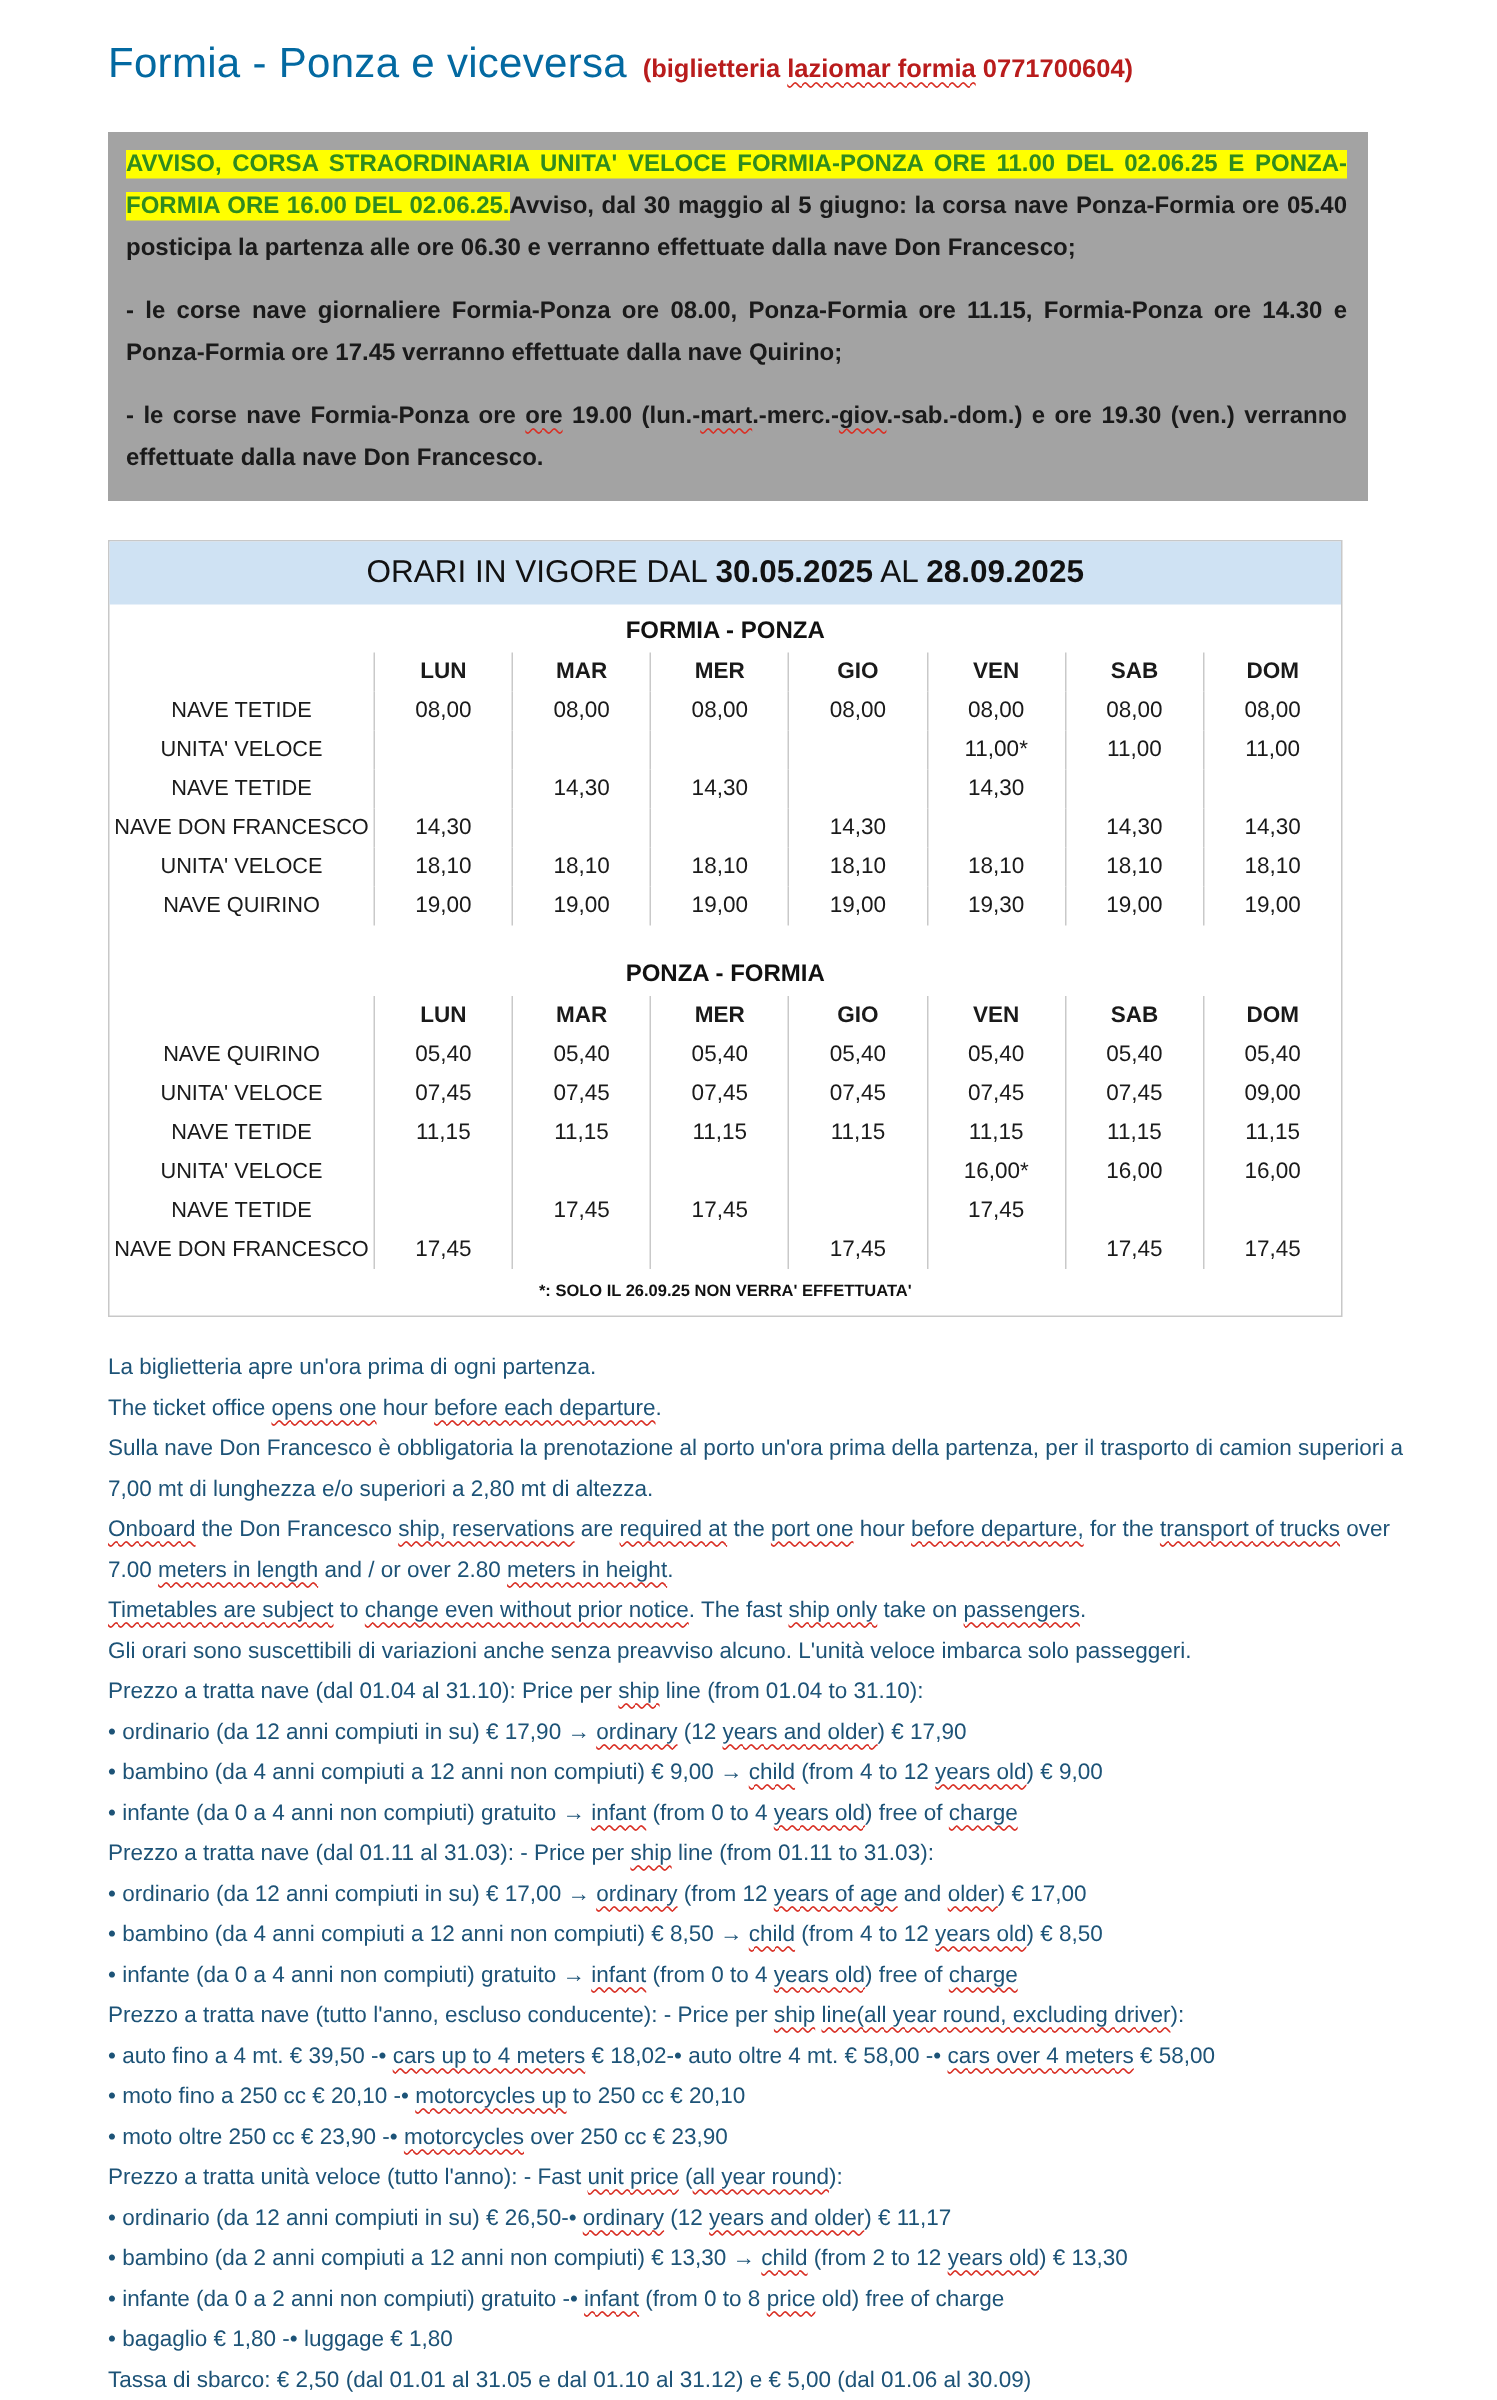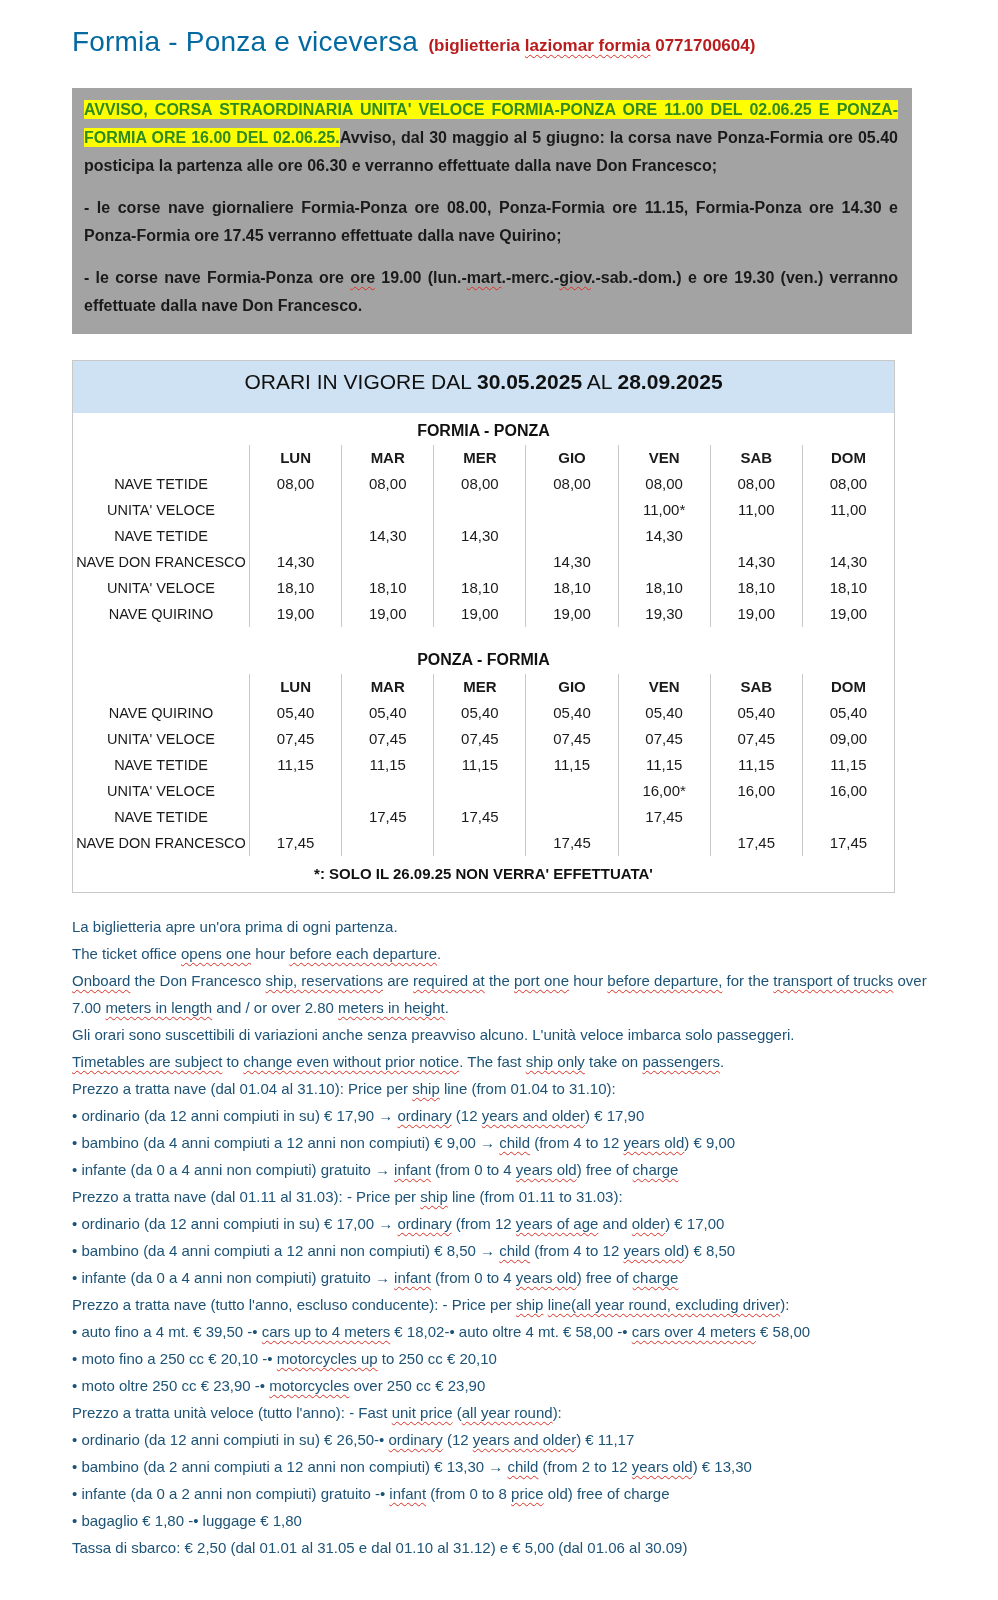--- a/index.html
+++ b/index.html
@@ -37,39 +37,39 @@
   .notice p { margin: 0; }
   .notice p + p { margin-top: 14px; }
   .notice mark { background: #ffff00; color: #2f8b1f; padding: 1px 0; }
 
   
   .ttable {
     width: 823px; margin-top: 26px;
     border: 1px solid #c8c8c8; background: #fff;
   }
   .band {
-    background: #cfe2f3; height: 52px; line-height: 42px;
+    background: #cfe2f3; height: 42px; line-height: 42px;
     text-align: center; font-size: 21px; color: #111;
   }
   .band b { font-weight: 700; }
   .sec-title {
     text-align: center; font-size: 16px; font-weight: 700;
     padding: 9px 0 5px 0; color: #111;
   }
   .sec-title.second { padding-top: 24px; }
   .grid { display: grid; grid-template-columns: 176px repeat(7, 1fr); }
   .cell {
     height: 26px; line-height: 26px; text-align: center;
     font-size: 15px; color: #1a1a1a; overflow: hidden;
   }
   .cell.bl { border-left: 1px solid #c9c9c9; }
   .cell.day { font-weight: 700; }
   .cell.ship { font-size: 14.5px; }
   .footnote {
-    text-align: center; font-size: 15px; font-weight: 700;
+    text-align: center; font-size: 11px; font-weight: 700;
     padding: 9px 0 10px 0; color: #111;
   }
 
   
   .notes { width: 884px; margin-top: 20px; color: #1d5377; font-size: 15px; }
   .note-line { line-height: 27px; }
 </style>
 </head>
 <body>
 
@@ -208,23 +208,24 @@
         <div class="cell bl">17,45</div>
         <div class="cell bl">17,45</div>
       </div>
 
     <div class="footnote">*: SOLO IL 26.09.25 NON VERRA' EFFETTUATA'</div>
   </div>
 
   <div class="notes" id="notes">
       <div class="note-line"><span>La biglietteria apre un'ora prima di ogni partenza.</span></div>
       <div class="note-line"><span>The ticket office </span><span class="wavy">opens one</span><span> hour </span><span class="wavy">before each departure</span><span>.</span></div>
+      <div class="note-line"><span>Sulla nave Don Francesco è obbligatoria la prenotazione al porto un'ora prima della partenza, per il trasporto di camion superiori a 7,00 mt di lunghezza e/o superiori a 2,80 mt di altezza.</span></div>
       <div class="note-line"><span class="wavy">Onboard</span><span> the Don Francesco </span><span class="wavy">ship, reservations</span><span> are </span><span class="wavy">required at</span><span> the </span><span class="wavy">port one</span><span> hour </span><span class="wavy">before departure,</span><span> for the </span><span class="wavy">transport of trucks</span><span> over 7.00 </span><span class="wavy">meters in length</span><span> and / or over 2.80 </span><span class="wavy">meters in height</span><span>.</span></div>
+      <div class="note-line"><span class="wavy">Timetables are subject</span><span> to </span><span class="wavy">change even without prior notice</span><span>. The fast </span><span class="wavy">ship only</span><span> take on </span><span class="wavy">passengers</span><span>.</span></div>
       <div class="note-line"><span>Gli orari sono suscettibili di variazioni anche senza preavviso alcuno. L'unità veloce imbarca solo passeggeri.</span></div>
-      <div class="note-line"><span class="wavy">Timetables are subject</span><span> to </span><span class="wavy">change even without prior notice</span><span>. The fast </span><span class="wavy">ship only</span><span> take on </span><span class="wavy">passengers</span><span>.</span></div>
       <div class="note-line"><span>Prezzo a tratta nave (dal 01.04 al 31.10): Price per </span><span class="wavy">ship</span><span> line (from 01.04 to 31.10):</span></div>
       <div class="note-line"><span>• ordinario (da 12 anni compiuti in su) € 17,90 → </span><span class="wavy">ordinary</span><span> (12 </span><span class="wavy">years and older</span><span>) € 17,90</span></div>
       <div class="note-line"><span>• bambino (da 4 anni compiuti a 12 anni non compiuti) € 9,00 → </span><span class="wavy">child</span><span> (from 4 to 12 </span><span class="wavy">years old</span><span>) € 9,00</span></div>
       <div class="note-line"><span>• infante (da 0 a 4 anni non compiuti) gratuito → </span><span class="wavy">infant</span><span> (from 0 to 4 </span><span class="wavy">years old</span><span>) free of </span><span class="wavy">charge</span></div>
       <div class="note-line"><span>Prezzo a tratta nave (dal 01.11 al 31.03): - Price per </span><span class="wavy">ship</span><span> line (from 01.11 to 31.03):</span></div>
       <div class="note-line"><span>• ordinario (da 12 anni compiuti in su) € 17,00 → </span><span class="wavy">ordinary</span><span> (from 12 </span><span class="wavy">years of age</span><span> and </span><span class="wavy">older</span><span>) € 17,00</span></div>
       <div class="note-line"><span>• bambino (da 4 anni compiuti a 12 anni non compiuti) € 8,50 → </span><span class="wavy">child</span><span> (from 4 to 12 </span><span class="wavy">years old</span><span>) € 8,50</span></div>
       <div class="note-line"><span>• infante (da 0 a 4 anni non compiuti) gratuito → </span><span class="wavy">infant</span><span> (from 0 to 4 </span><span class="wavy">years old</span><span>) free of </span><span class="wavy">charge</span></div>
       <div class="note-line"><span>Prezzo a tratta nave (tutto l'anno, escluso conducente): - Price per </span><span class="wavy">ship</span><span> </span><span class="wavy">line(all year round, excluding driver</span><span>):</span></div>
       <div class="note-line"><span>• auto fino a 4 mt. € 39,50 -• </span><span class="wavy">cars up to 4 meters</span><span> € 18,02-• auto oltre 4 mt. € 58,00 -• </span><span class="wavy">cars over 4 meters</span><span> € 58,00</span></div>

